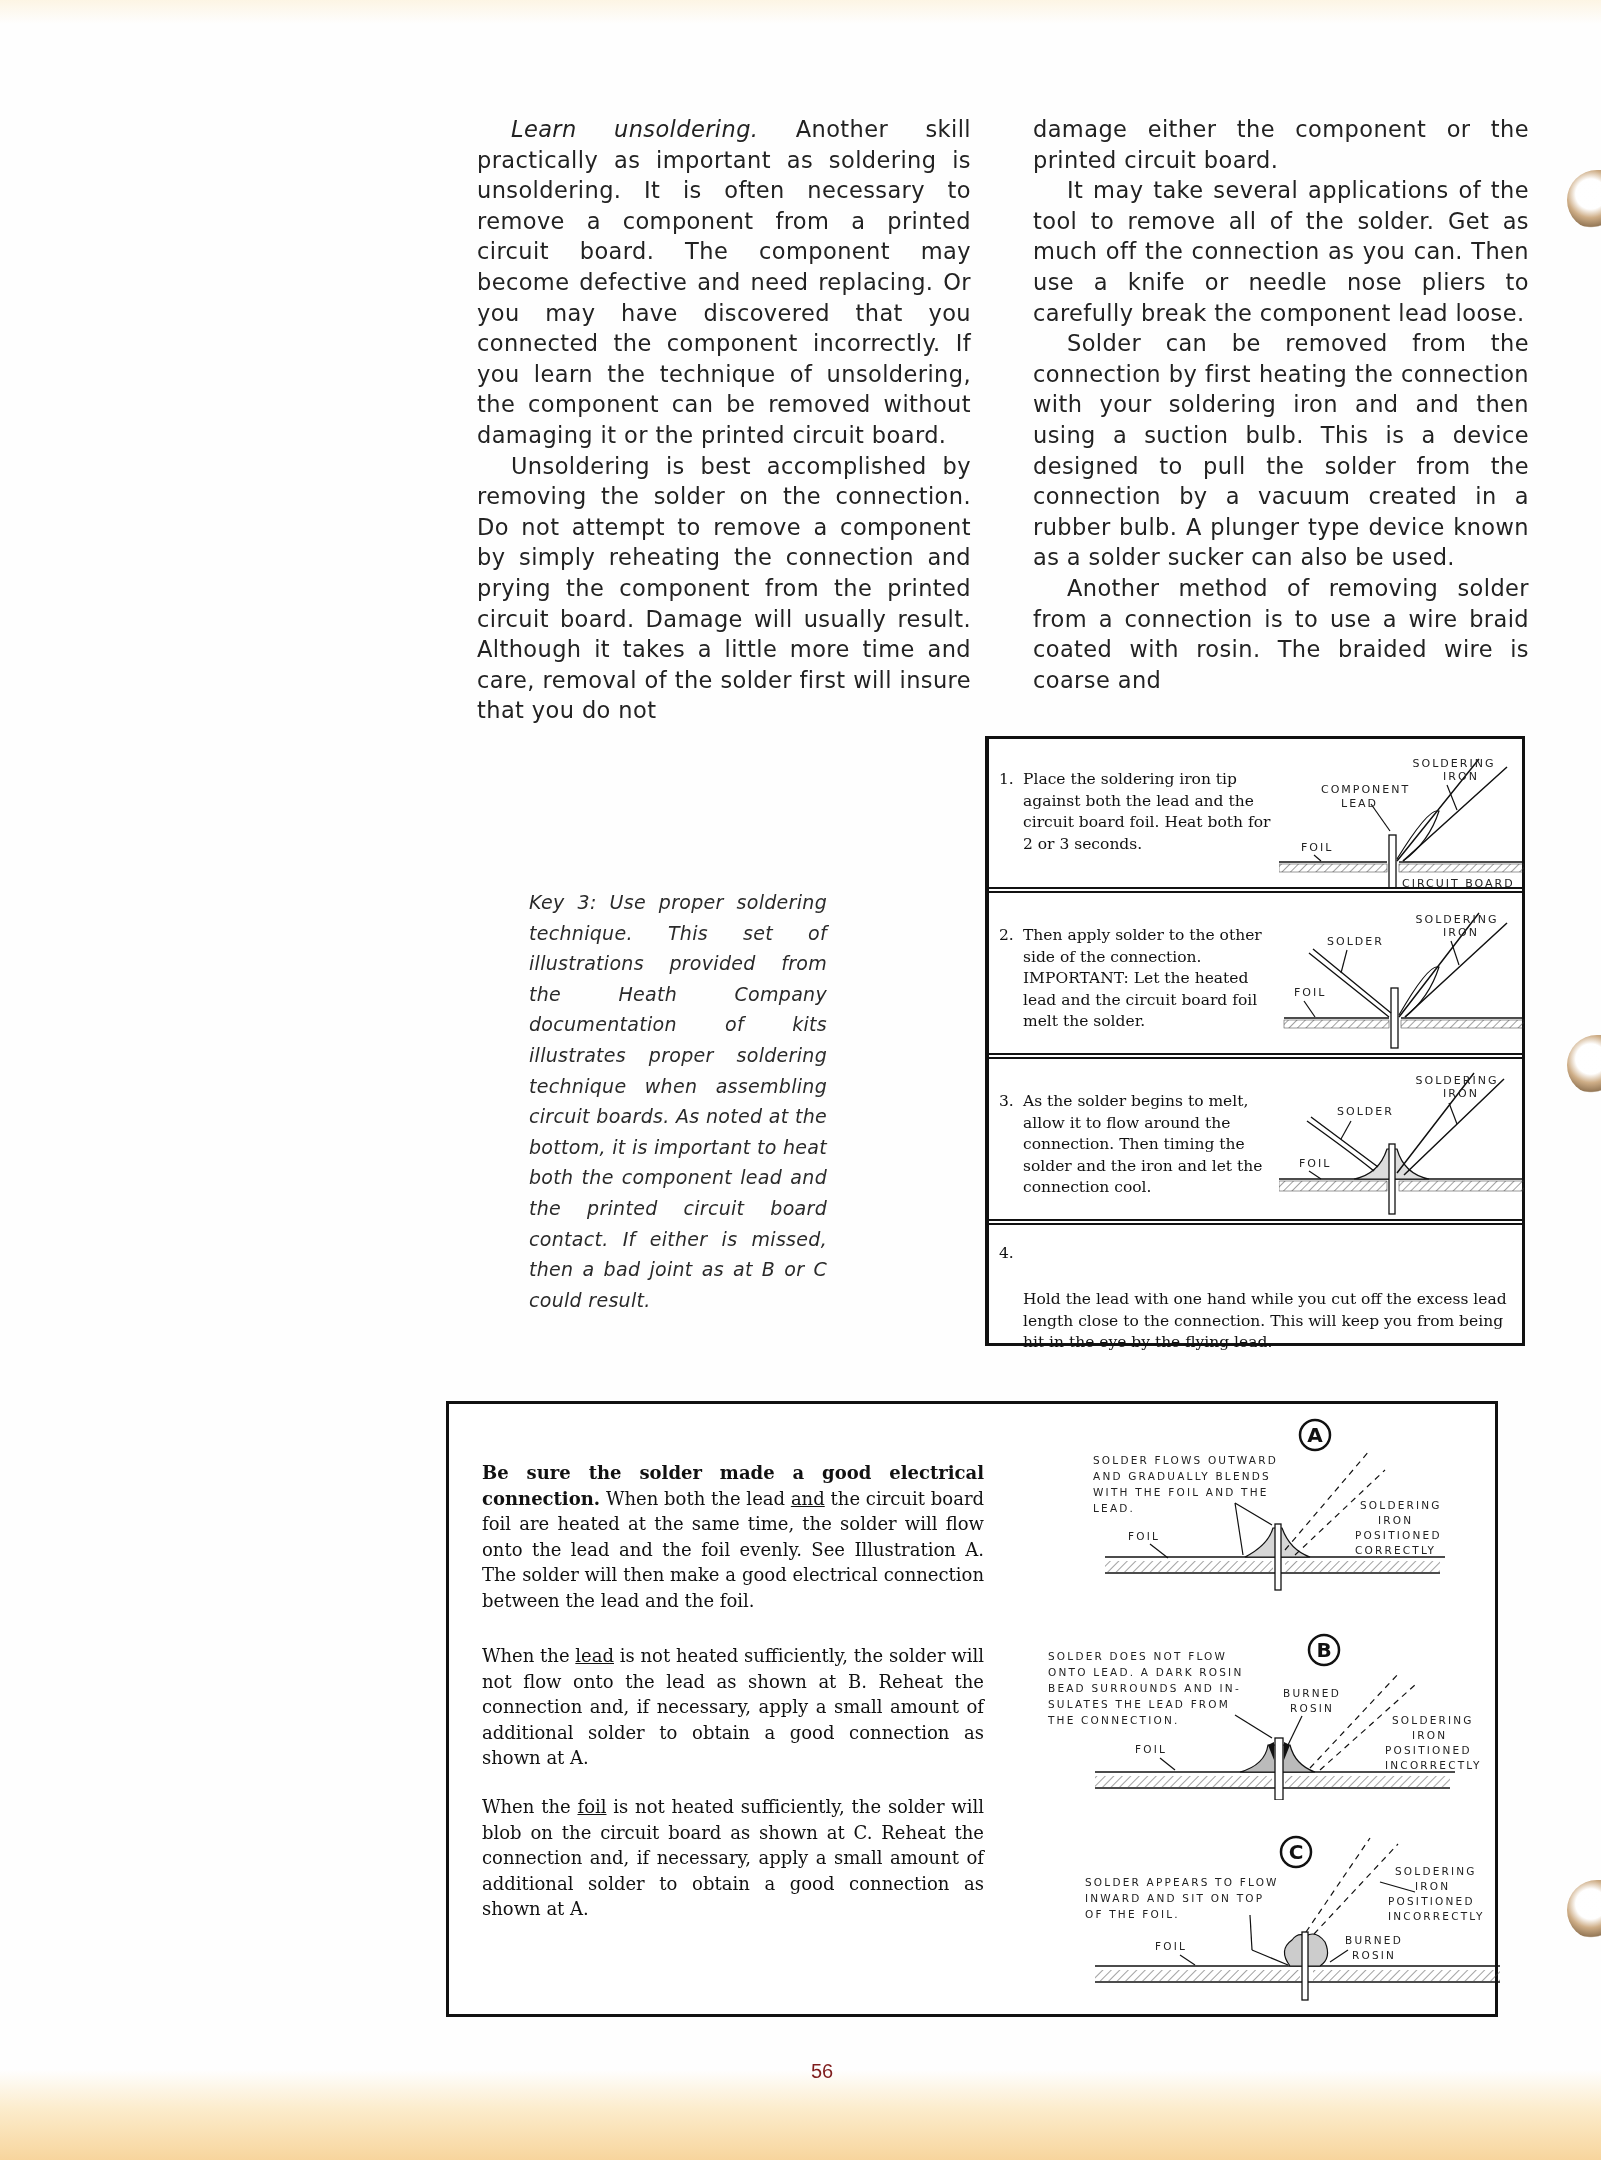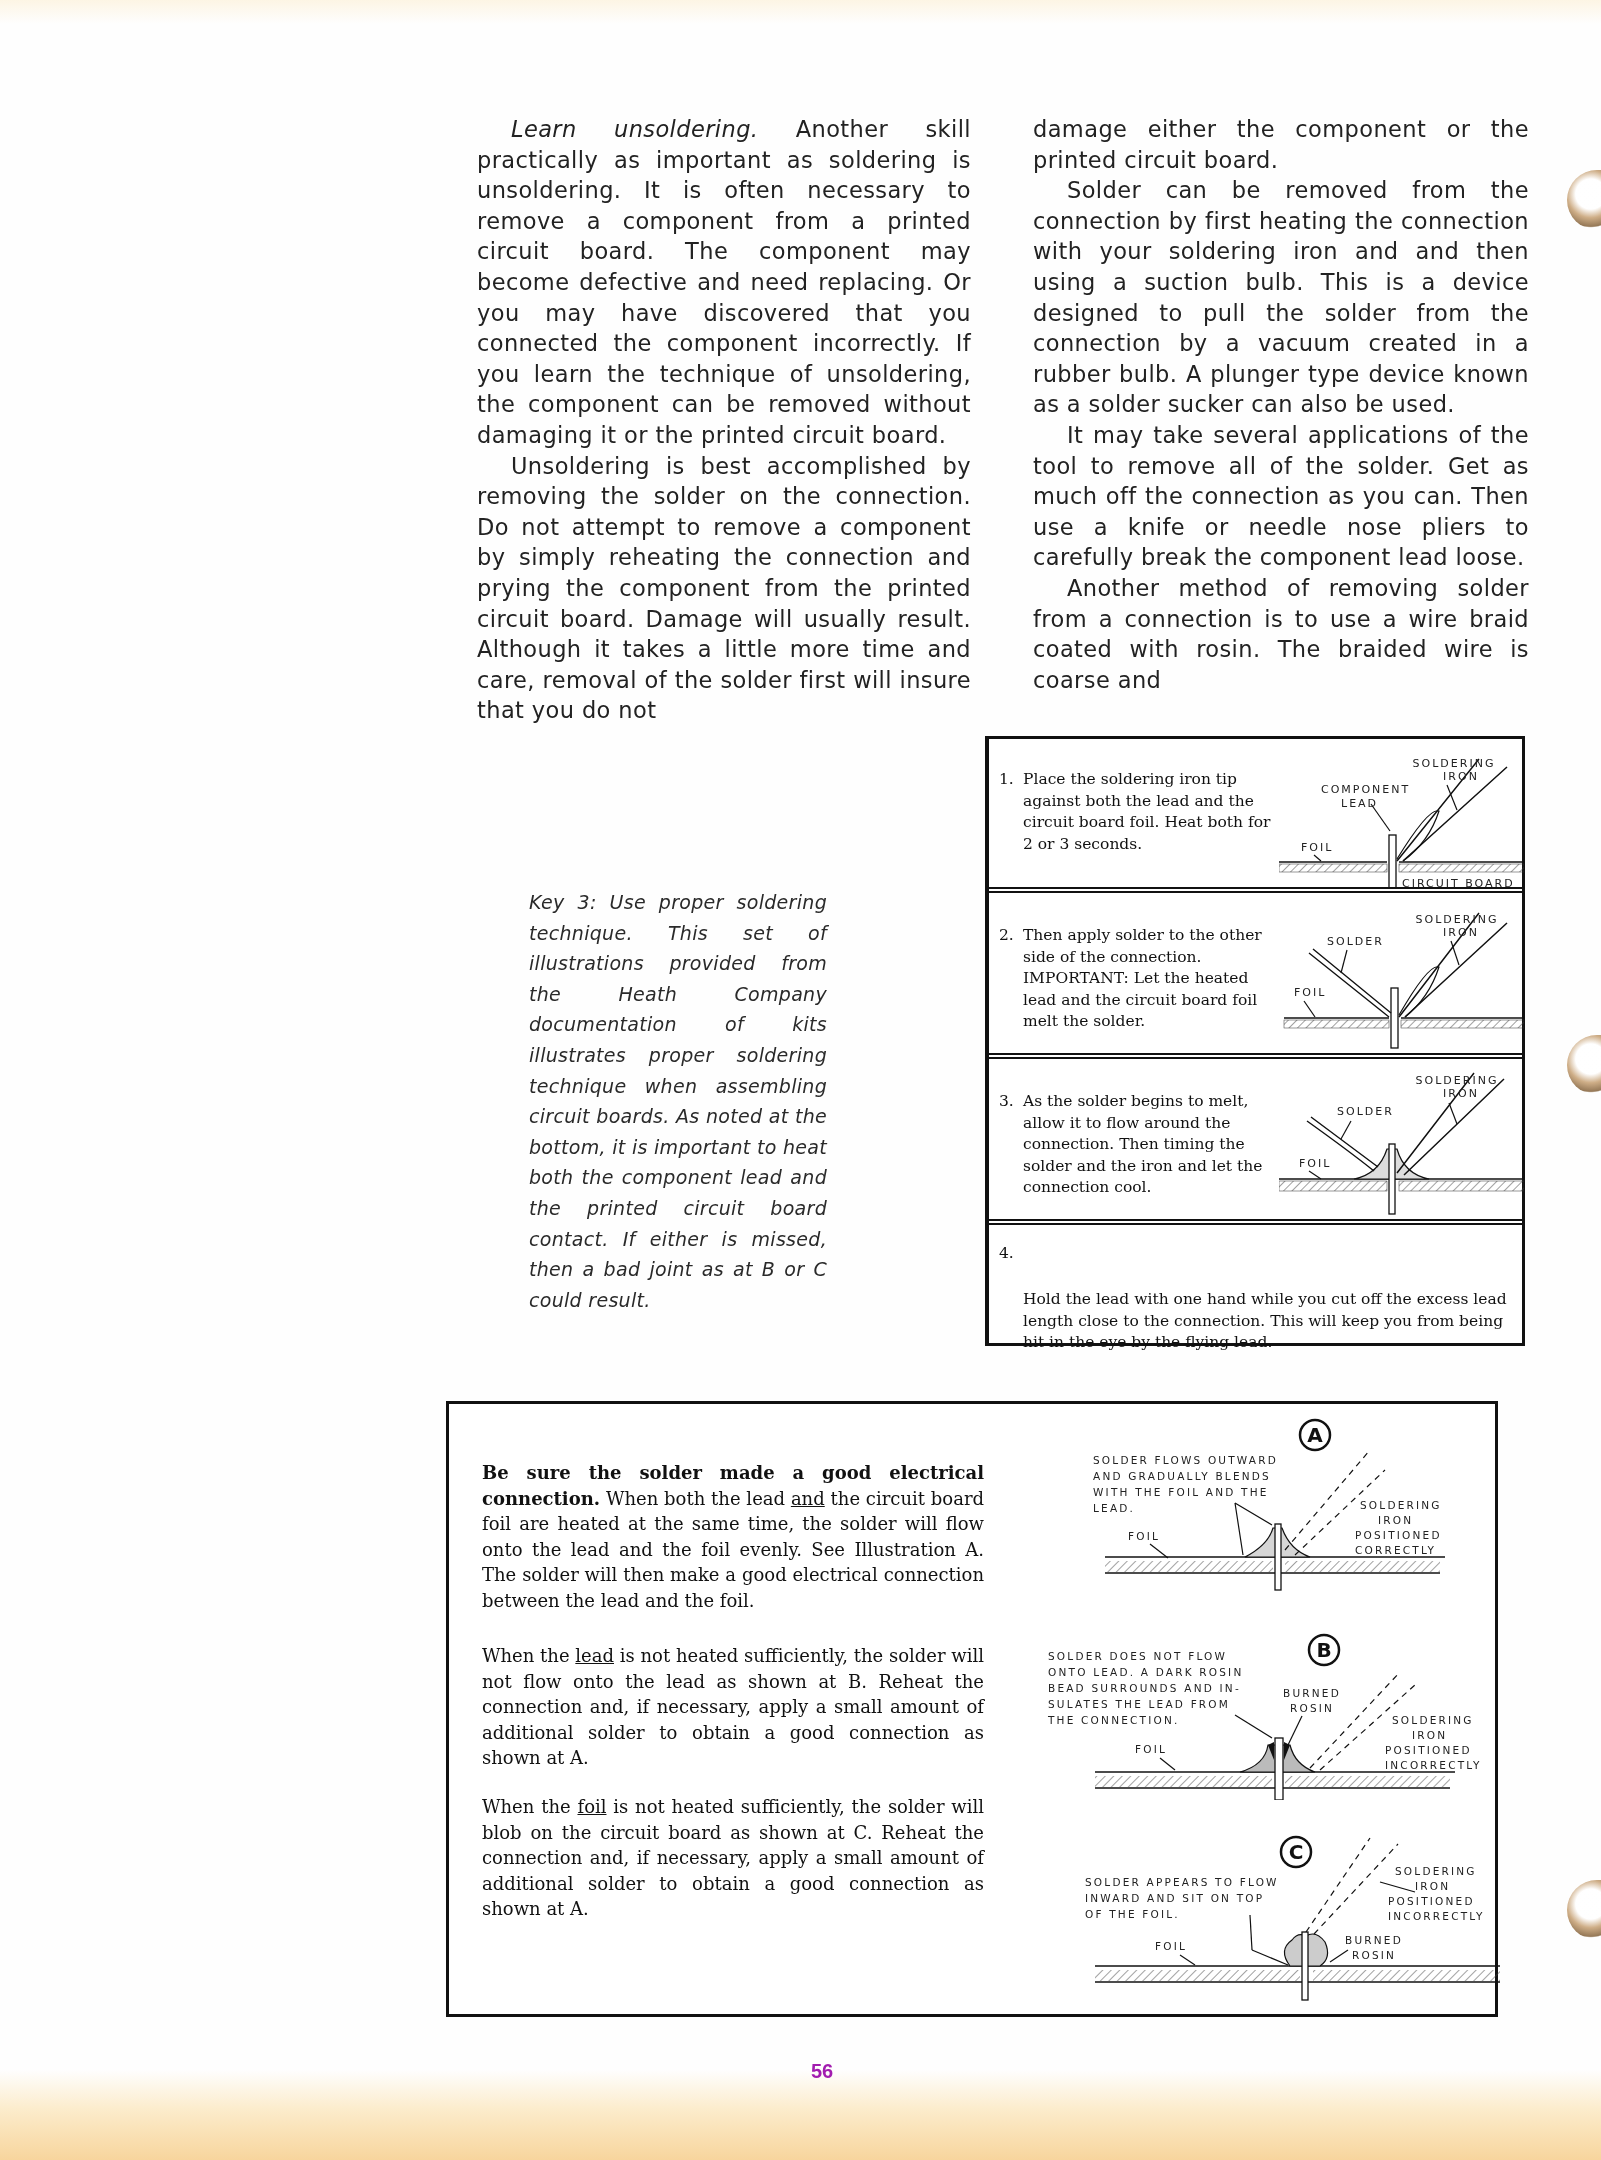--- a/index.html
+++ b/index.html
@@ -64,42 +64,42 @@
     font-family:"DejaVu Serif", serif; font-size:18px; line-height:25.5px;
     text-align:justify; color:#111;
   }
   .box2-text b { font-weight:bold; }
   .box2-text u { text-decoration:underline; }
   .fig { position:absolute; }
   .fig .cap { font-family:"DejaVu Sans", sans-serif; font-size:10.5px; letter-spacing:2.2px; fill:#222; }
   .circ-letter { font-family:"DejaVu Sans", sans-serif; font-weight:bold; font-size:20px; fill:#111; }
 
   .pagenum {
-    position:absolute; left:811px; top:2060px; font-size:20px; font-weight:bold;
-    font-family:"Liberation Sans", sans-serif; color:#a21caf;
+    position:absolute; left:811px; top:2060px; font-size:20px; font-weight:normal;
+    font-family:"Liberation Sans", sans-serif; color:#7f1d1d;
   }
 </style>
 </head>
 <body>
 
 <div class="edge-top"></div>
 <div class="edge-bottom"></div>
 <div class="page-tab" style="top:170px"></div>
 <div class="page-tab" style="top:1035px"></div>
 <div class="page-tab" style="top:1880px"></div>
 
 <div class="col" id="col-left">
   <p><em>Learn unsoldering.</em><span> Another skill practically as important as soldering is unsoldering. It is often necessary to remove a component from a printed circuit board. The component may become defective and need replacing. Or you may have discovered that you connected the component incorrectly. If you learn the technique of unsoldering, the component can be removed without damaging it or the printed circuit board.</span></p>
   <p>Unsoldering is best accomplished by removing the solder on the connection. Do not attempt to remove a component by simply reheating the connection and prying the component from the printed circuit board. Damage will usually result. Although it takes a little more time and care, removal of the solder first will insure that you do not</p>
 </div>
 
 <div class="col" id="col-right">
   <p class="noindent">damage either the component or the printed circuit board.</p>
+  <p>It may take several applications of the tool to remove all of the solder. Get as much off the connection as you can. Then use a knife or needle nose pliers to carefully break the component lead loose.</p>
   <p>Solder can be removed from the connection by first heating the connection with your soldering iron and and then using a suction bulb. This is a device designed to pull the solder from the connection by a vacuum created in a rubber bulb. A plunger type device known as a solder sucker can also be used.</p>
-  <p>It may take several applications of the tool to remove all of the solder. Get as much off the connection as you can. Then use a knife or needle nose pliers to carefully break the component lead loose.</p>
   <p>Another method of removing solder from a connection is to use a wire braid coated with rosin. The braided wire is coarse and</p>
 </div>
 
 <div class="caption">Key 3: Use proper soldering technique. This set of illustrations provided from the Heath Company documentation of kits illustrates proper soldering technique when assembling circuit boards. As noted at the bottom, it is important to heat both the component lead and the printed circuit board contact. If either is missed, then a bad joint as at B or C could result.</div>
 
 <div class="steps">
 
   <div class="step" style="top:0;height:148px">
     <span class="num" style="top:30px">1.</span>
     <span class="txt" style="top:30px">Place the soldering iron tip against both the lead and the circuit board foil. Heat both for 2 or 3 seconds.</span>

